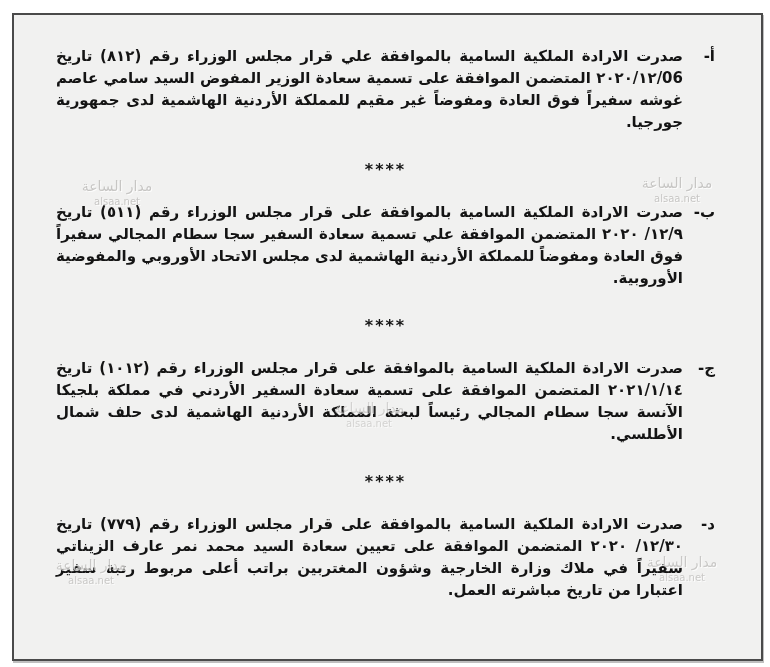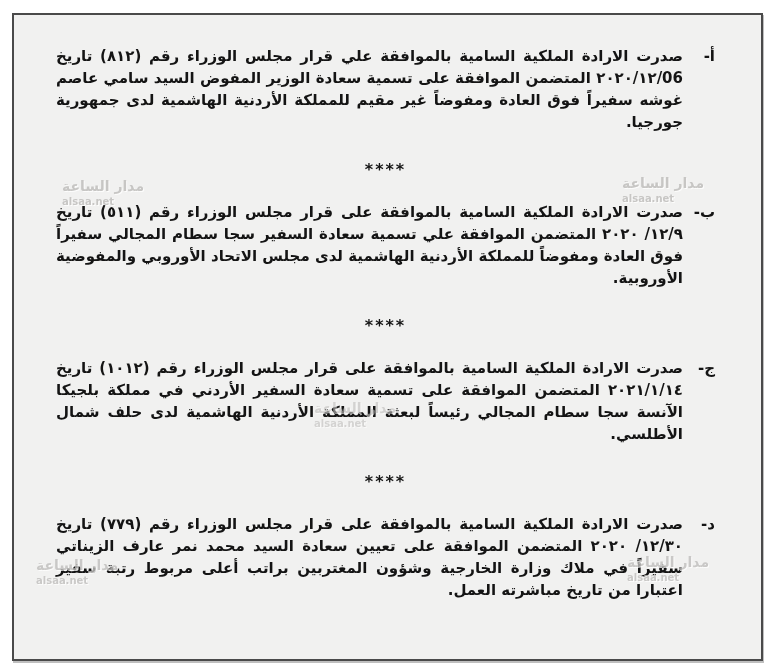--- a/index.html
+++ b/index.html
@@ -46,25 +46,25 @@
   .sep{
     text-align:center;
     font-weight:700;
     font-size:16px;
     letter-spacing:2px;
     margin:26px 0 20px 0;
     color:var(--text-c);
   }
   .watermark{
     position:absolute;
-    text-align:left;
+    text-align:center;
     direction:rtl;
     color:var(--wm-c);
     text-shadow:1px 1px 0 rgba(255,255,255,0.95);
-    font-weight:700;
+    font-weight:400;
     line-height:15px;
     pointer-events:none;
     opacity:0.85;
     z-index:3;
   }
   .watermark .wm-ar{font-size:14px;display:block;}
   .watermark .wm-en{font-size:10px;display:block;font-family:"DejaVu Sans", sans-serif;direction:ltr;}
   .wm1{left:622px;top:176px;width:110px;}
   .wm2{left:62px;top:179px;width:110px;}
   .wm3{left:314px;top:401px;width:110px;opacity:0.6;}

